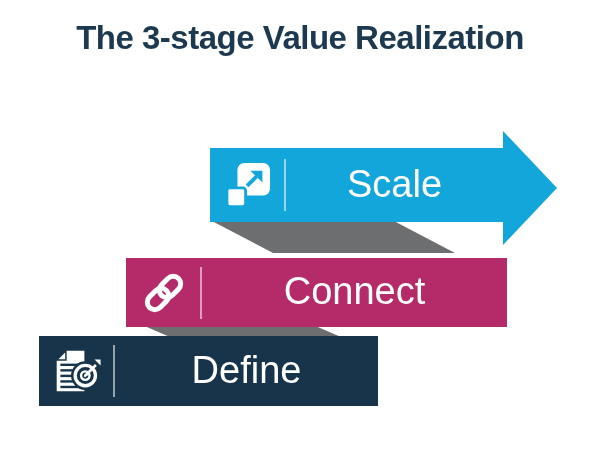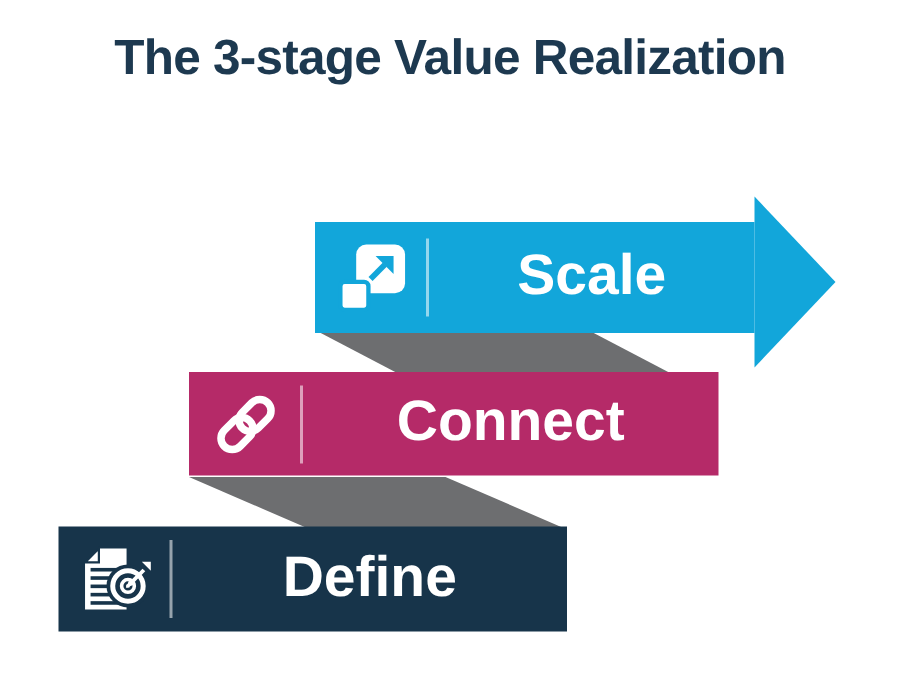--- a/index.html
+++ b/index.html
@@ -44,34 +44,34 @@
     width:2px;height:52px;
     background:rgba(255,255,255,.55);
     margin-left:12px;
     flex:0 0 auto;
   }
   .banner .label{
     flex:1 1 auto;
     text-align:center;
     color:var(--label-color,#fff);
     font-size:38px;
-    font-weight:700;
+    font-weight:400;
     line-height:1;
     padding-bottom:3px;
   }
   .banner-scale{
     left:210px;top:148px;width:293px;height:74px;
     background:var(--stage-scale,#12a6da);
   }
   .banner-connect{
-    left:126px;top:248px;width:353px;height:69px;
+    left:126px;top:258px;width:381px;height:69px;
     background:var(--stage-connect,#b52a68);
   }
   .banner-define{
-    left:39px;top:351px;width:339px;height:70px;
+    left:39px;top:336px;width:339px;height:70px;
     background:var(--stage-define,#17344a);
   }
 </style>
 </head>
 <body>
 
 <div class="canvas">
 
   <h1 class="title"><span>The 3-stage Value Realization</span><br></h1>
 

